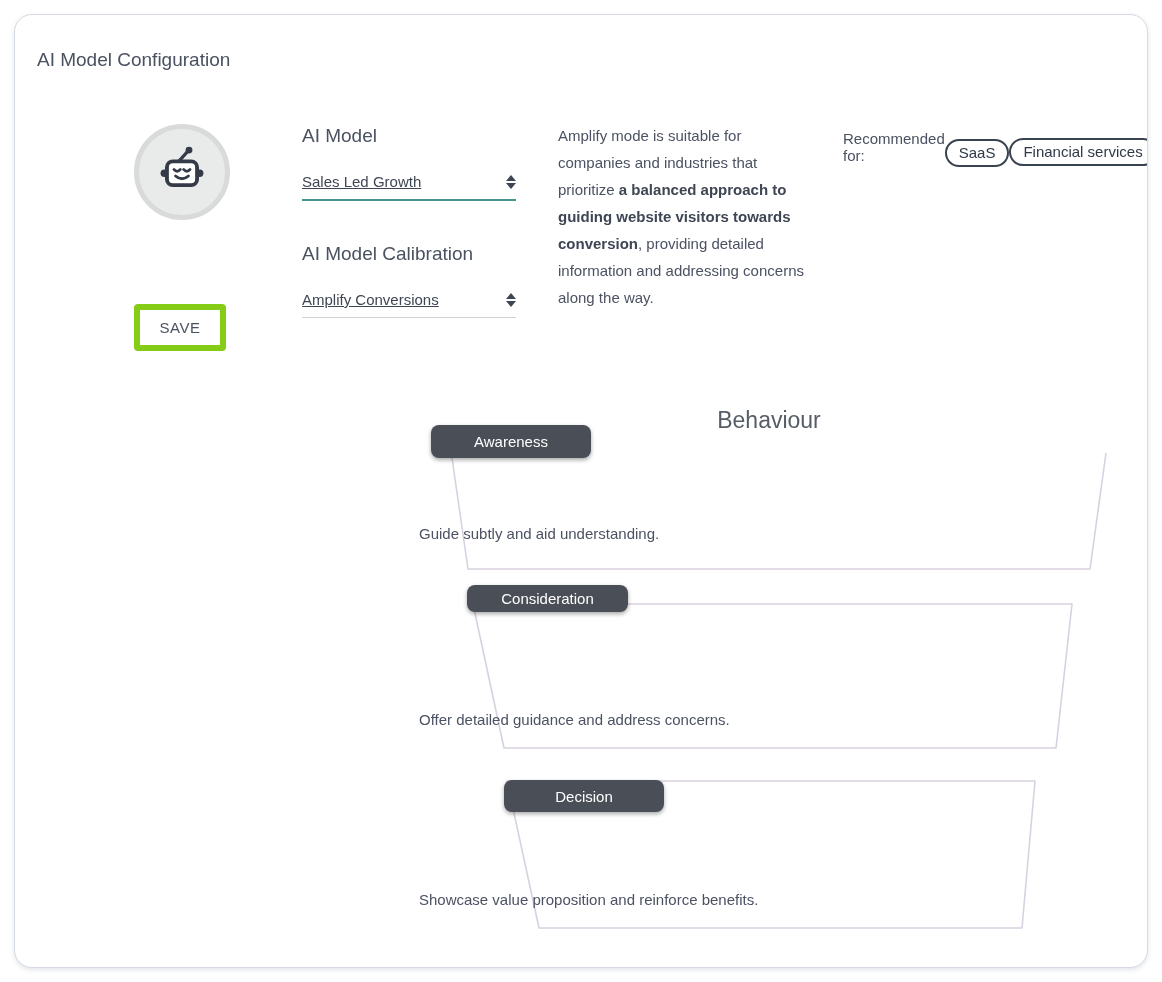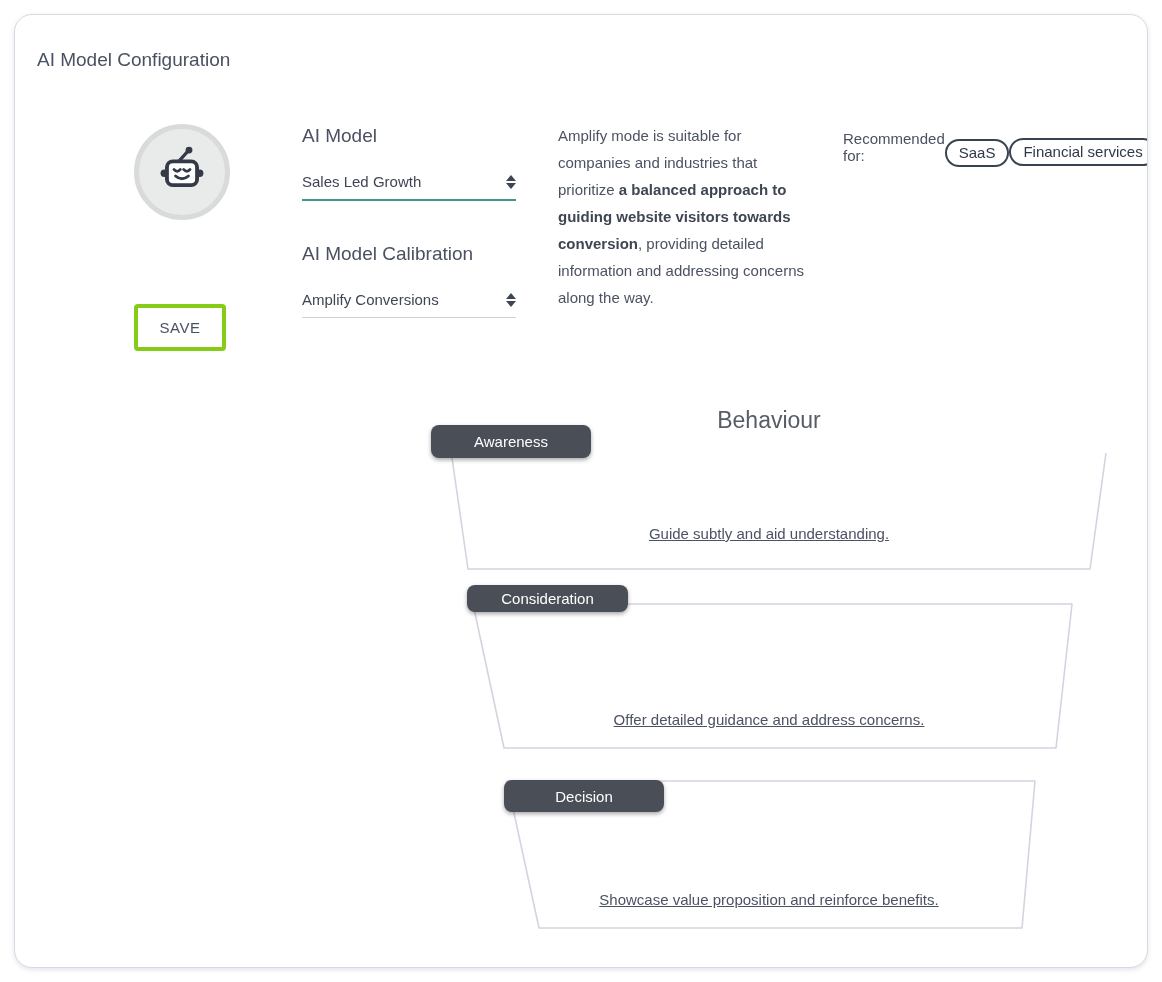--- a/index.html
+++ b/index.html
@@ -14,33 +14,33 @@
   .page-title { left:22px; top:34px; font-size:19px; color:#4a5160; }
 
   
   .avatar {
     left:119px; top:109px; width:96px; height:96px; border-radius:50%;
     background:#e9eaea; border:5px solid #d9dada;
     display:flex; align-items:center; justify-content:center;
   }
   .save-btn {
     left:119px; top:289px; width:92px; height:47px;
-    background:#ffffff; border:4px solid #84cc16; border-radius:4px;
+    background:#ffffff; border:6px solid #84cc16; border-radius:4px;
     font-size:15px; letter-spacing:0.5px; color:#4a5160; cursor:pointer;
     font-family:"Liberation Sans", sans-serif;
   }
 
   
   .model-block { left:287px; top:110px; width:214px; }
   .field-label { font-size:19px; color:#4a5160; }
   .select-row {
     margin-top:26px; display:flex; align-items:center; justify-content:space-between;
     cursor:pointer;
   }
-  .select-value { font-size:15px; color:#3f4653; }
+  .select-value { font-size:15px; color:#3f4653;text-decoration:underline; }
   .arrows { display:flex; flex-direction:column; gap:2px; }
   .tri-up { width:0; height:0; border-left:5px solid transparent; border-right:5px solid transparent; border-bottom:6px solid #3f4653; }
   .tri-down { width:0; height:0; border-left:5px solid transparent; border-right:5px solid transparent; border-top:6px solid #3f4653; }
   .underline-teal { margin-top:9px; height:2px; background:#43968d; }
   .underline-gray { margin-top:9px; height:1px; background:#d2d2d2; }
   .calib-label { margin-top:42px; }
 
   
   .description { left:543px; top:107px; width:256px; font-size:15px; line-height:27px; color:#4c5263; }
   .description b { color:#3f4653; }
@@ -59,21 +59,21 @@
   .behaviour-title { left:504px; top:392px; width:500px; text-align:center; font-size:23px; color:#575d66; }
   .funnel-svg { left:0; top:0; width:1134px; height:954px; pointer-events:none; }
   .stage-tab {
     background:#4a4e57; border-radius:8px; color:#ffffff; font-size:15px;
     display:flex; align-items:center; justify-content:center;
     box-shadow:0 2px 4px rgba(0,0,0,0.35); z-index:2;
   }
   .tab-awareness     { left:416px; top:410px; width:160px; height:33px; }
   .tab-consideration { left:452px; top:570px; width:161px; height:27px; }
   .tab-decision      { left:489px; top:765px; width:160px; height:32px; }
-  .stage-desc { left:404px; width:700px; text-align:center; font-size:15px; color:#4c5263;text-decoration:underline; }
+  .stage-desc { left:404px; width:700px; text-align:left; font-size:15px; color:#4c5263; }
   .desc-awareness     { top:510px; }
   .desc-consideration { top:696px; }
   .desc-decision      { top:876px; }
 </style>
 </head>
 <body>
 
 <div class="card">
 
   <div class="abs page-title">AI Model Configuration</div>

